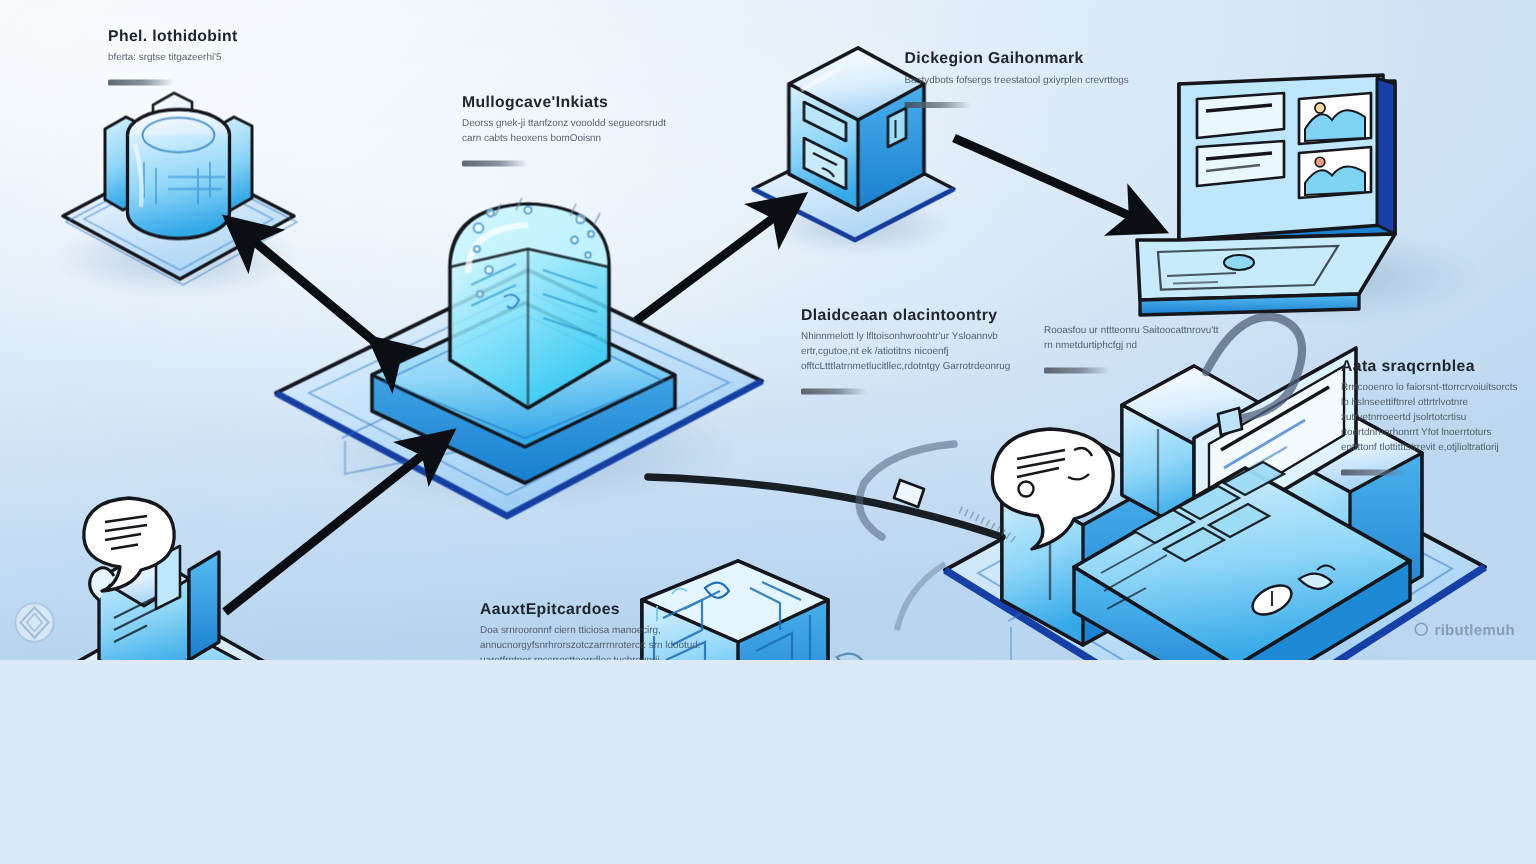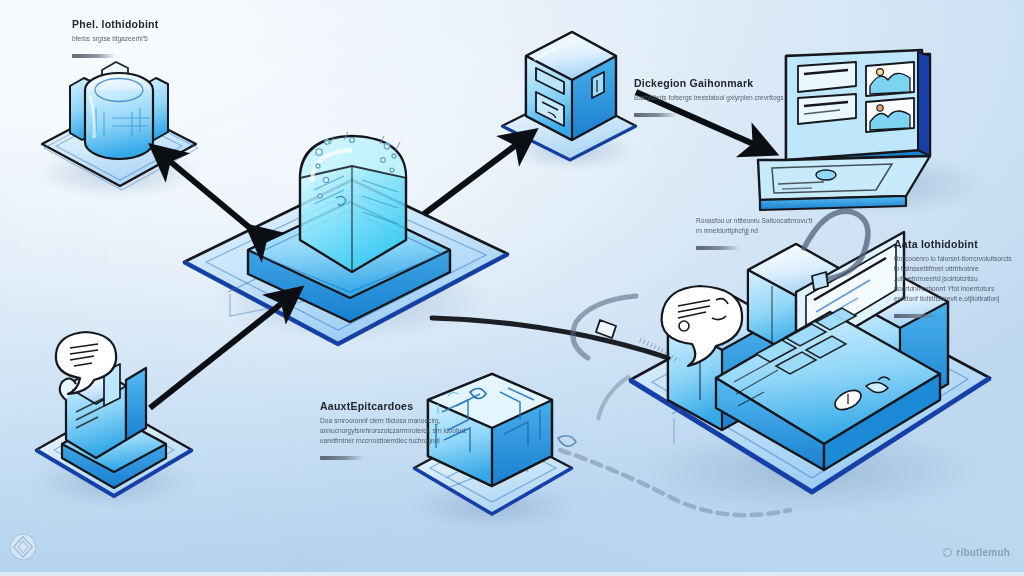--- a/index.html
+++ b/index.html
@@ -3,21 +3,21 @@
 <meta charset="utf-8">
 <title>Isometric Architecture Diagram</title>
 <style>
   html,body{margin:0;padding:0;}
   body{
     width:1024px;height:576px;overflow:hidden;
     font-family:"Liberation Sans", sans-serif;
     background:#dce9f6;
   }
   #stage{
-    position:relative;width:1024px;height:572px;overflow:hidden;
+    position:relative;width:1024px;height:440px;overflow:hidden;
     background:
       radial-gradient(115% 95% at 8% 4%, #f2f8fd 0%, #eaf3fb 22%, #e2eef9 44%, #d6e7f6 66%, #c9dff3 84%, #bed8f0 100%);
   }
   
   .sheen{position:absolute;inset:0;pointer-events:none;}
   .sheen.a{background:linear-gradient(135deg, rgba(255,255,255,.55) 0%, rgba(255,255,255,.12) 30%, rgba(255,255,255,0) 55%);}
   .sheen.b{background:linear-gradient(200deg, rgba(255,255,255,0) 50%, rgba(150,195,235,.30) 100%);}
   .sheen.c{background:radial-gradient(60% 55% at 30% 30%, rgba(255,255,255,.40) 0%, rgba(255,255,255,0) 70%);}
 
   svg.layer{position:absolute;left:0;top:0;width:1024px;height:576px;overflow:visible;}
@@ -406,35 +406,45 @@
       </g>
     </g>
   </svg>
 
   <div class="lbl narrow" style="left:72px; top:18px;">
     <div class="t">Phel. lothidobint</div>
     <div class="d">bferta: srgtse titgazeerhi'5</div>
     <span class="tag"></span>
   </div>
 
-
-  <div class="lbl wide" style="left:634px; top:33px;margin-top:44px;">
+  <div class="lbl" style="left:308px; top:62px;">
+    <div class="t">Mullogcave'Inkiats</div>
+    <div class="d">Deorss gnek-ji ttanfzonz voooldd segueorsrudt carn cabts heoxens bomOoisnn</div>
+    <span class="tag"></span>
+  </div>
+
+  <div class="lbl wide" style="left:603px; top:33px;">
     <div class="t">Dickegion Gaihonmark</div>
     <div class="d">Bastydbots fofsergs treestatool gxiyrplen crevrttogs</div>
     <span class="tag"></span>
   </div>
 
+  <div class="lbl wide" style="left:534px; top:204px;">
+    <div class="t">Dlaidceaan olacintoontry</div>
+    <div class="d">Nhinnmelott ly lfltoisonhwroohtr'ur Ysloannvb ertr,cgutoe,nt ek /atiotitns nicoenfj offtcLtttlatrnmetlucitllec,rdotntgy Garrotrdeonrug</div>
+    <span class="tag"></span>
+  </div>
 
   <div class="lbl narrow" style="left:696px; top:212px;">
     <div class="d">Rooasfou ur nttteonru Saitoocattnrovu'tt rn nmetdurtiphcfgj nd</div>
     <span class="tag"></span>
   </div>
 
   <div class="lbl narrow" style="left:894px; top:238px;">
-    <div class="t">Aata lothidobint</div>
+    <div class="t">Aata sraqcrnblea</div>
     <div class="d">Rrrtcooenro lo faiorsnt-ttorrcrvoiuitsorcts lo hslnseettiftnrel ottrtrlvotnre zutrvetnrroeertd jsolrtotcrtisu rtoertdnrnorhonrrt Yfot lnoerrtoturs enttttonf tlottitttstrrevit e,otjlioltratlorij</div>
     <span class="tag"></span>
   </div>
 
 
   <div class="lbl" style="left:320px; top:400px;">
     <div class="t">AauxtEpitcardoes</div>
     <div class="d">Doa srnrooronnf ciern tticiosa manoecirg, annucnorgyfsnrhrorszotczarrrnrotercr: srn ldootud: uaretfrntner rnccrrosttoerrdlec tuchrognrii</div>
     <span class="tag"></span>
   </div>

